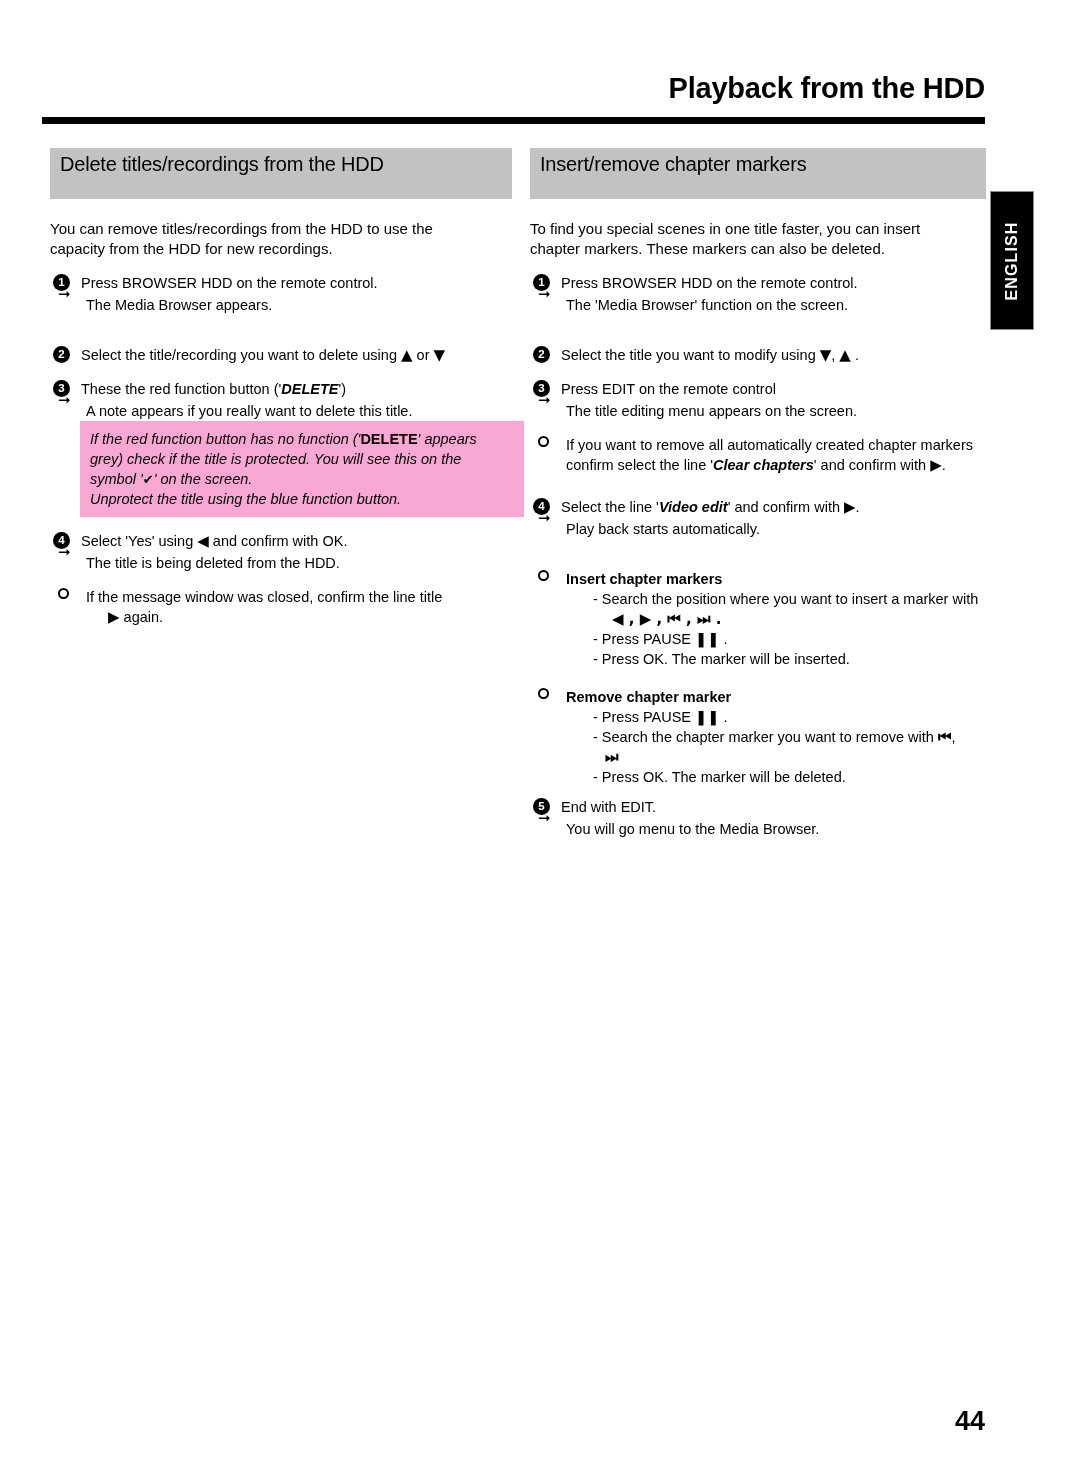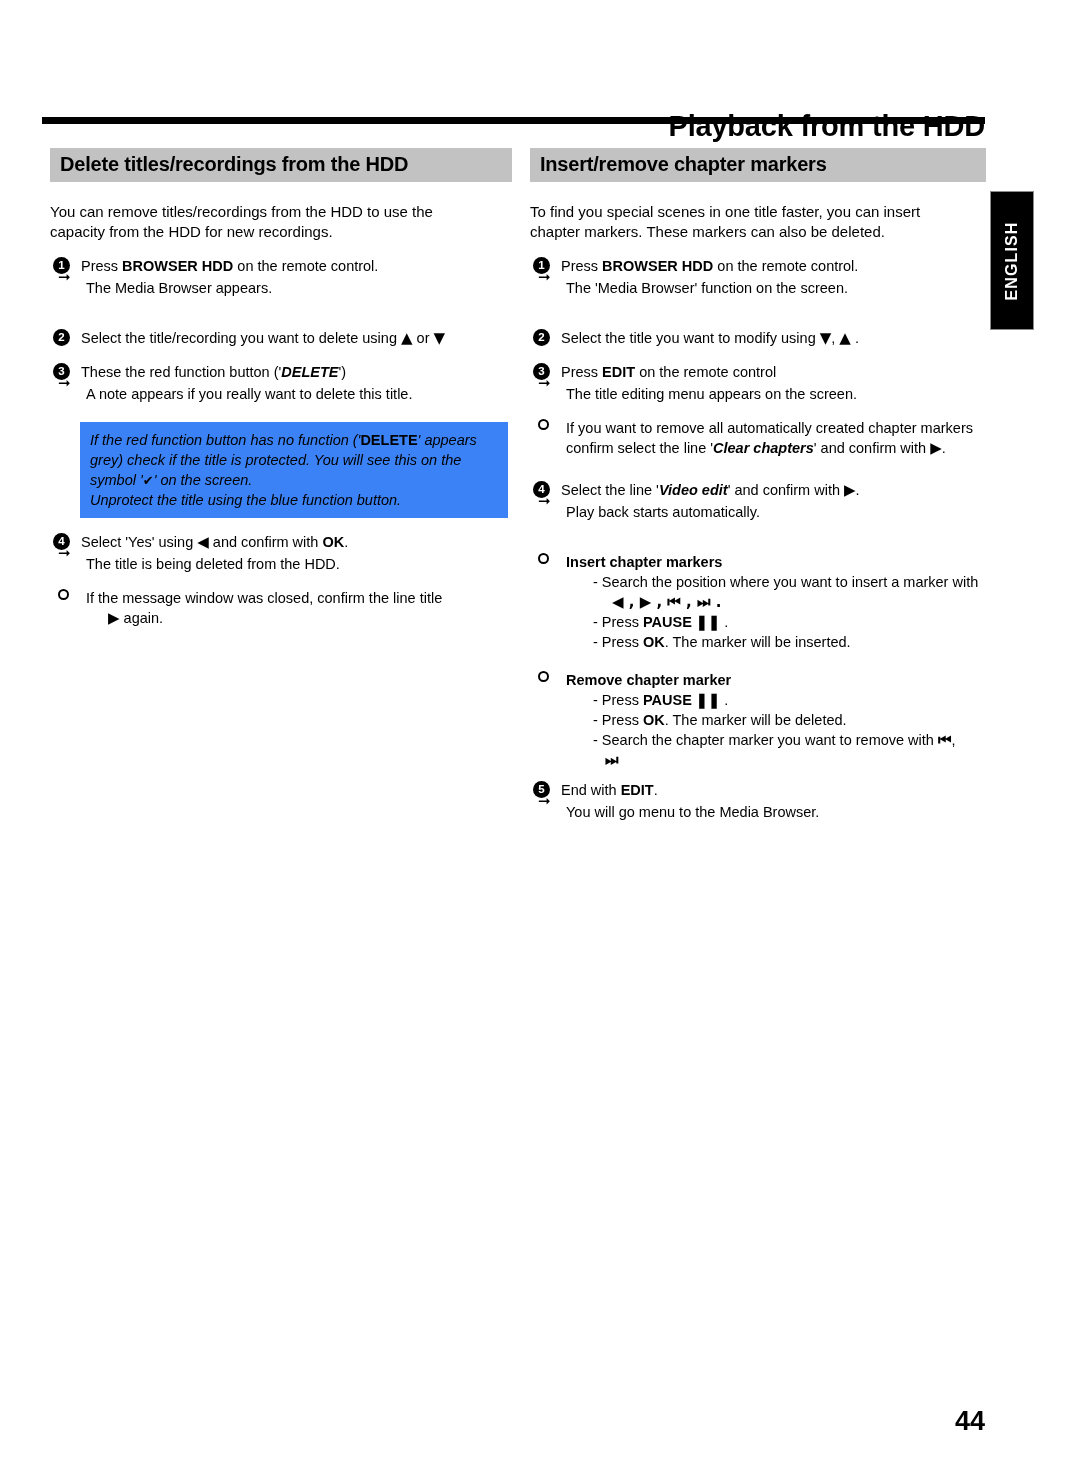--- a/index.html
+++ b/index.html
@@ -19,21 +19,20 @@
   
   #page-title {
     position: absolute;
     right: 95px;
     top: 72px;
     font-size: 29px;
     font-weight: bold;
     letter-spacing: -0.2px;
     white-space: nowrap;
     text-align: right;
-    margin-top: 38px;
   }
   #header-rule {
     position: absolute;
     left: 42px;
     top: 117px;
     width: 943px;
     height: 7px;
     background: #000000;
   }
 
@@ -64,24 +63,24 @@
   
   .column {
     position: absolute;
     top: 148px;
   }
   #col-left  { left: 50px;  width: 462px; }
   #col-right { left: 530px; width: 456px; }
 
   .section-head {
     background: #c2c2c2;
-    height: 34px;
+    height: 51px;
     line-height: 33px;
     font-size: 20px;
-    font-weight: bold;
+    font-weight: normal;
     padding-left: 10px;
     box-sizing: border-box;
     letter-spacing: -0.2px;
     white-space: nowrap;
     overflow: hidden;
   }
 
   .intro {
     margin-top: 20px;
     font-size: 15px;
@@ -152,34 +151,33 @@
   .note .dashline {
     margin-left: 14px;
     text-indent: -9px;
   }
   .note-title {
     font-weight: bold;
   }
 
   
   .infobox {
-    background: #3b82f6;
+    background: #f9a8d4;
     margin-left: 30px;
-    margin-top: 18px;
-    padding: 8px 8px 8px 10px;
+    padding: 8px 24px 8px 10px;
     font-style: italic;
     font-size: 14.5px;
     line-height: 20px;
     width: 410px;
   }
 
   
   .b   { font-weight: bold; }
   .bi  { font-weight: bold; font-style: italic; }
-  .key { font-weight: bold; }
+  .key { font-weight: normal; }
   .gl  { font-family: "DejaVu Sans", sans-serif; font-size: 13px; line-height: 0; }
   .gl-lg { font-family: "DejaVu Sans", sans-serif; font-size: 15px; line-height: 0; }
 
   
   #page-number {
     position: absolute;
     right: 95px;
     top: 1406px;
     font-size: 27px;
     font-weight: bold;
@@ -337,27 +335,27 @@
     <div class="note" style="margin-top:18px">
       <span class="obullet"></span>
       <span class="note-title">Remove chapter marker</span>
       <div class="sub">
         <div class="dashline">
           <span>- Press</span>
           <span class="key">PAUSE ❚❚</span>
           <span>.</span>
         </div>
         <div class="dashline">
-          <span>- Press</span>
-          <span class="key">OK</span><span>. The marker will be deleted.</span>
-        </div>
-        <div class="dashline">
           <span>- Search the chapter marker you want to remove with</span>
           <span class="b gl-lg">⏮</span><span>,</span>
           <div style="margin-left:12px"><span class="b gl-lg">⏭</span></div>
+        </div>
+        <div class="dashline">
+          <span>- Press</span>
+          <span class="key">OK</span><span>. The marker will be deleted.</span>
         </div>
       </div>
     </div>
 
     <div class="step" style="margin-top:10px">
       <span class="num">5</span>
       <span>End with</span>
       <span class="key">EDIT</span><span>.</span>
     </div>
     <div class="result">

